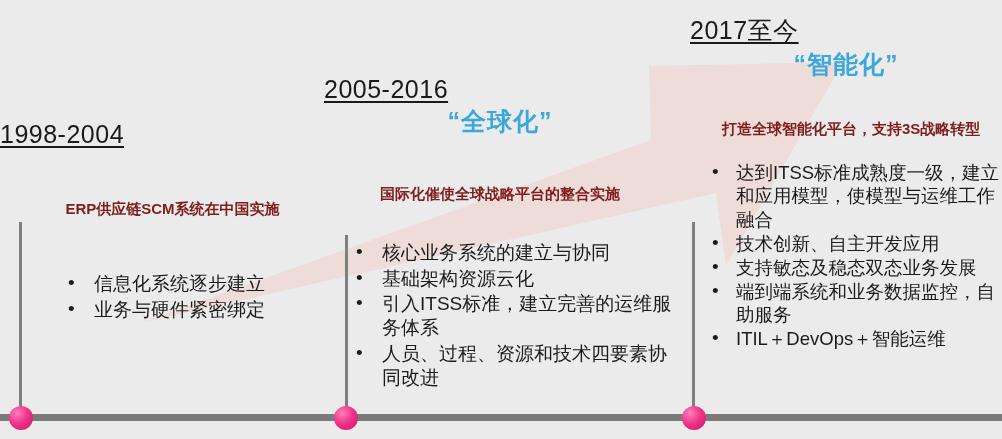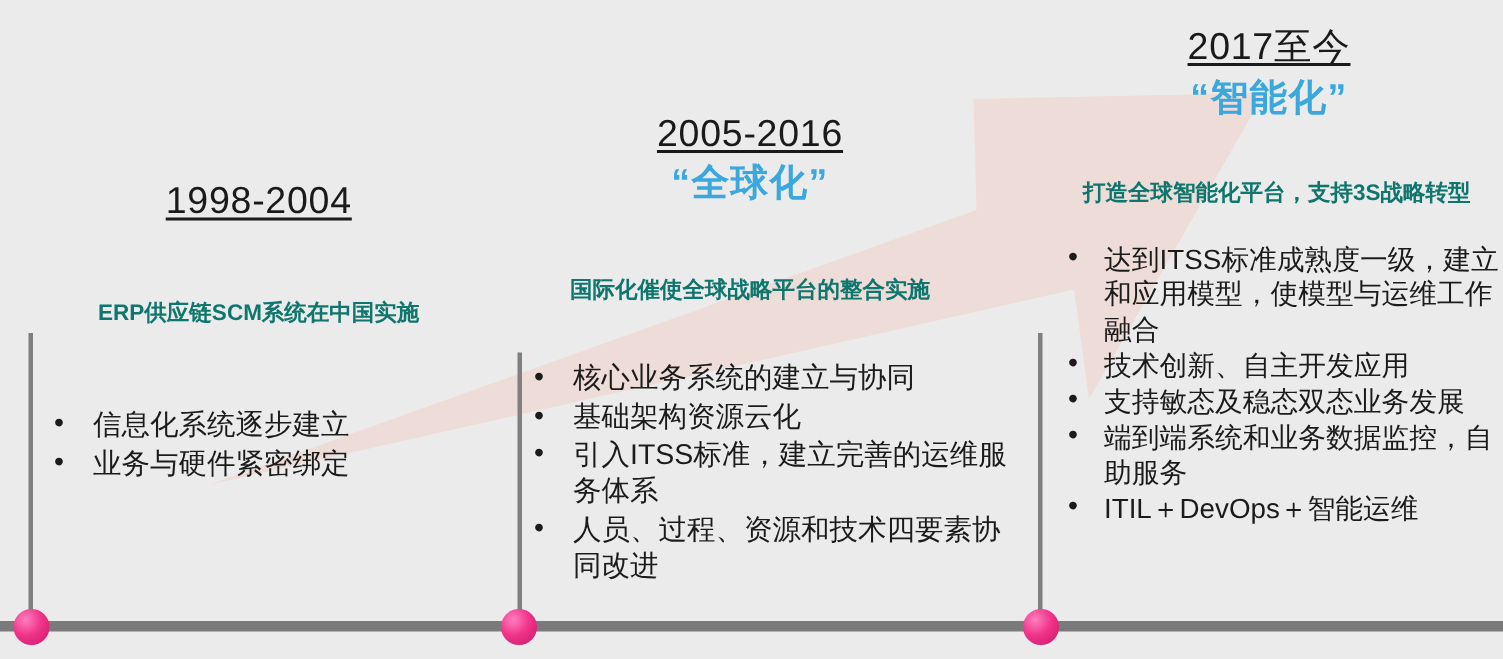--- a/index.html
+++ b/index.html
@@ -22,46 +22,46 @@
   }
   .tick-line{position:absolute;width:3px;background:#7f7f7f;}
   .tick-dot{
     position:absolute;width:24px;height:24px;border-radius:50%;
     background:radial-gradient(circle at 34% 30%, #ff7fbe 0%, #f0348a 45%, #c9176a 100%);
   }
 
   
   .col{position:absolute;}
   .era-years{
-    font-size:25px;color:#1a1a1a;text-align:center;
+    font-size:25px;color:#1a1a1a;
     text-decoration:underline;
     text-underline-offset:3px;
     letter-spacing:.5px;
     white-space:nowrap;
   }
   .era-name{
     font-size:25px;font-weight:bold;color:#3aa7dd;text-align:center;
     margin-top:1px;letter-spacing:1px;white-space:nowrap;
   }
   .era-sub{
-    font-size:15px;font-weight:bold;color:#0f766e;text-align:center;
+    font-size:15px;font-weight:bold;color:#7f1d1d;text-align:center;
     line-height:1.35;
   }
   .bullets{list-style:none;margin:0;padding:0;font-size:19px;color:#1b1b1b;line-height:1.28;}
   .bullets li{
     position:relative;padding-left:30px;margin:0 0 1px 0;
   }
   .bullets li::before{
     content:"\2022";position:absolute;left:4px;top:-1px;font-size:19px;color:#1b1b1b;
   }
 
   
   #col1{left:0px;top:120px;width:345px;}
   #col1 .era-sub{margin-top:50px;text-align:center;}
-  #col1 .bullets{margin-top:53px;padding-left:32px;}
+  #col1 .bullets{margin-top:53px;padding-left:64px;}
 
   #col2{left:324px;top:75px;width:352px;}
   #col2 .era-sub{margin-top:46px;}
   #col2 .bullets{margin-top:37px;padding-left:28px;}
 
   #col3{left:690px;top:14px;width:312px;}
   #col3 .era-sub{margin-top:38px;text-align:left;padding-left:32px;padding-right:6px;}
   #col3 .bullets{margin-top:22px;padding-left:18px;font-size:18.5px;line-height:1.25;}
   #col3 .bullets li{padding-left:28px;}
 </style>

